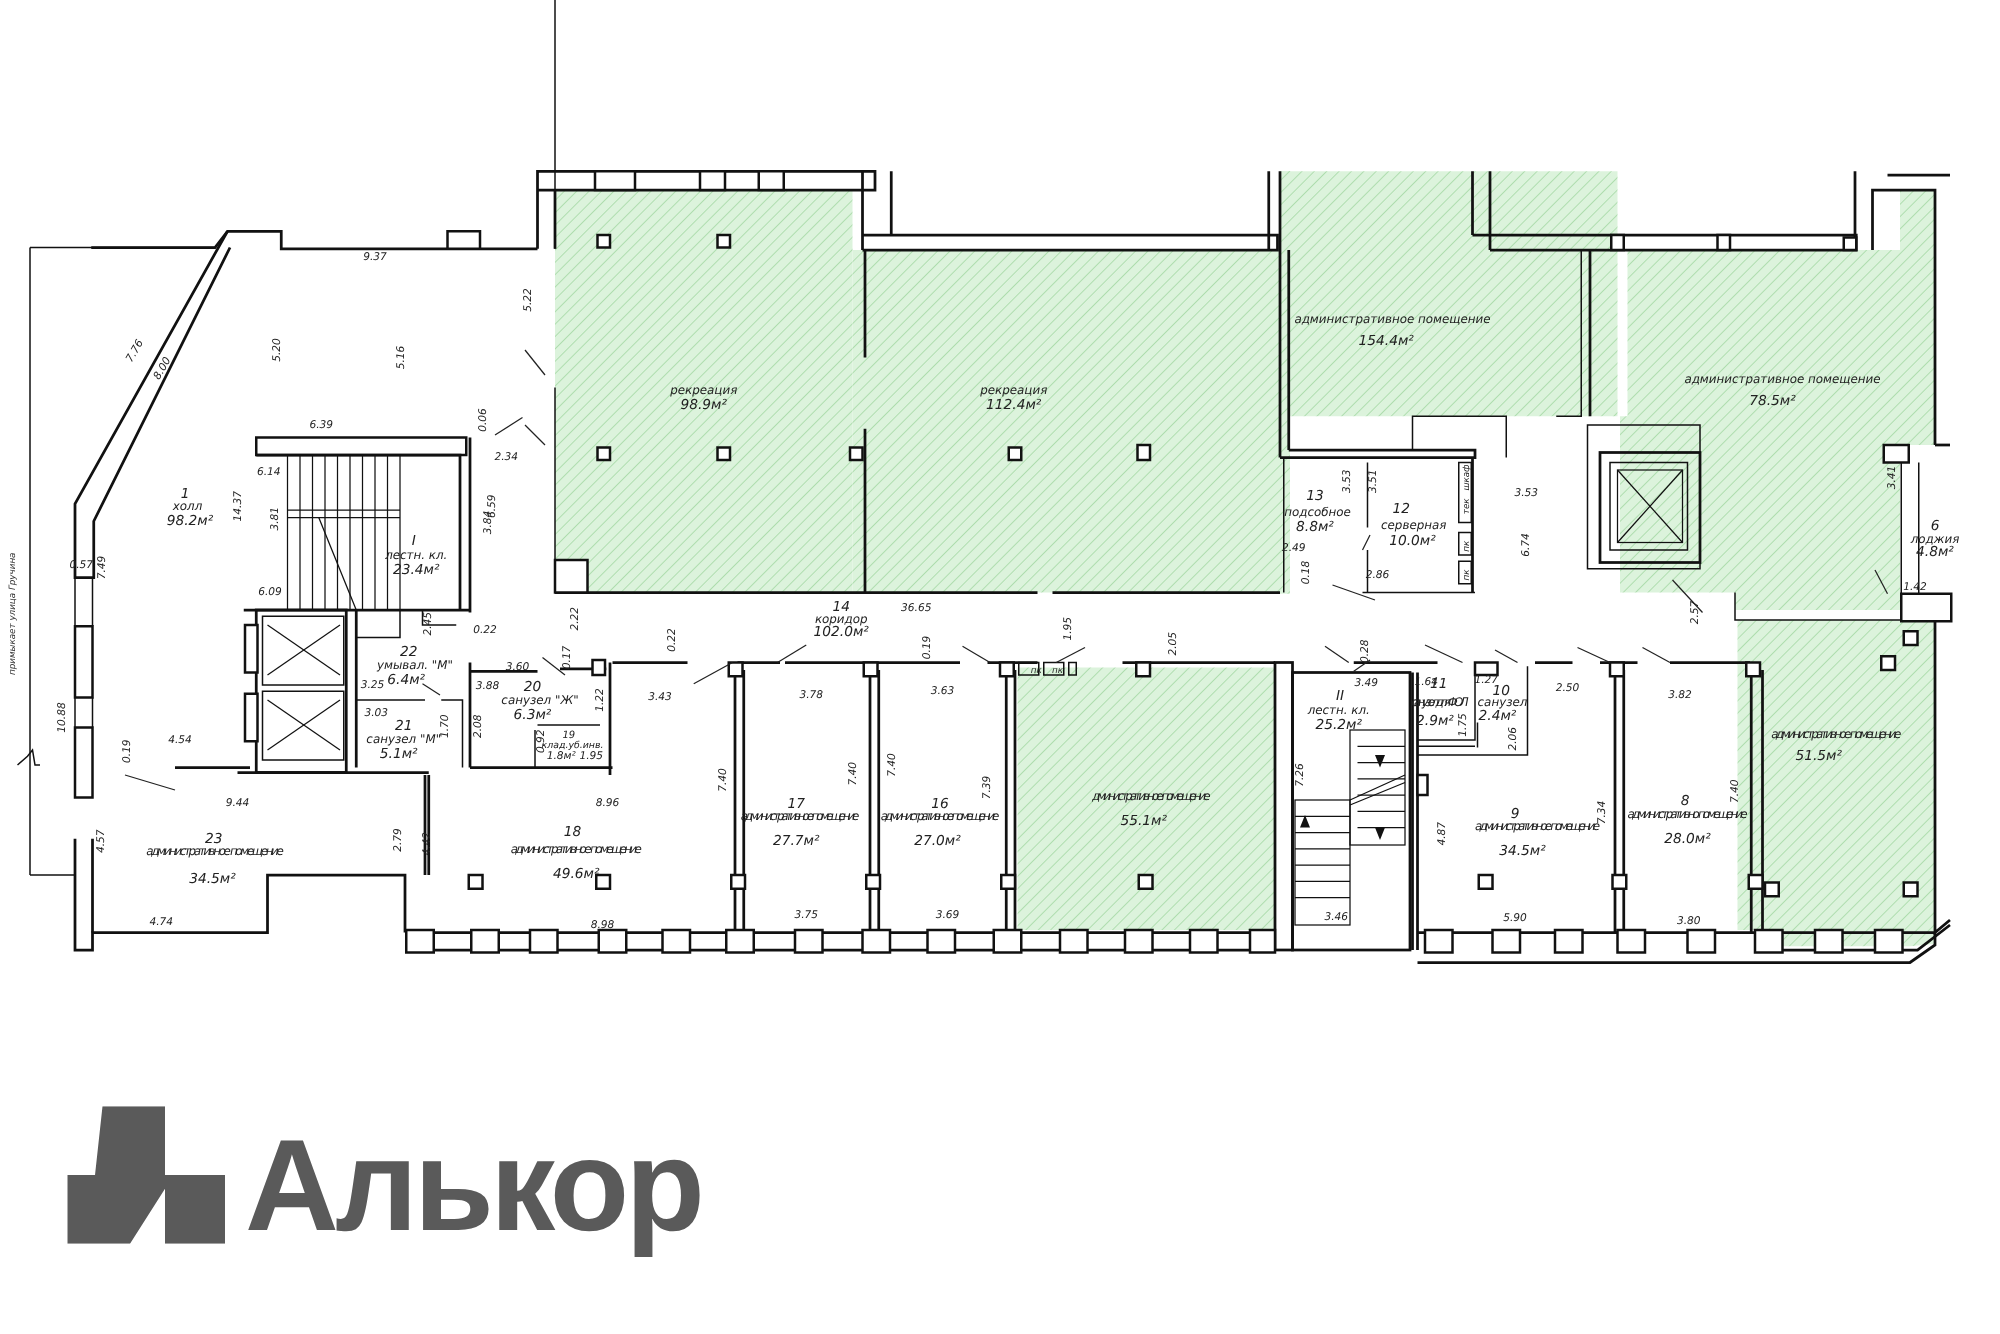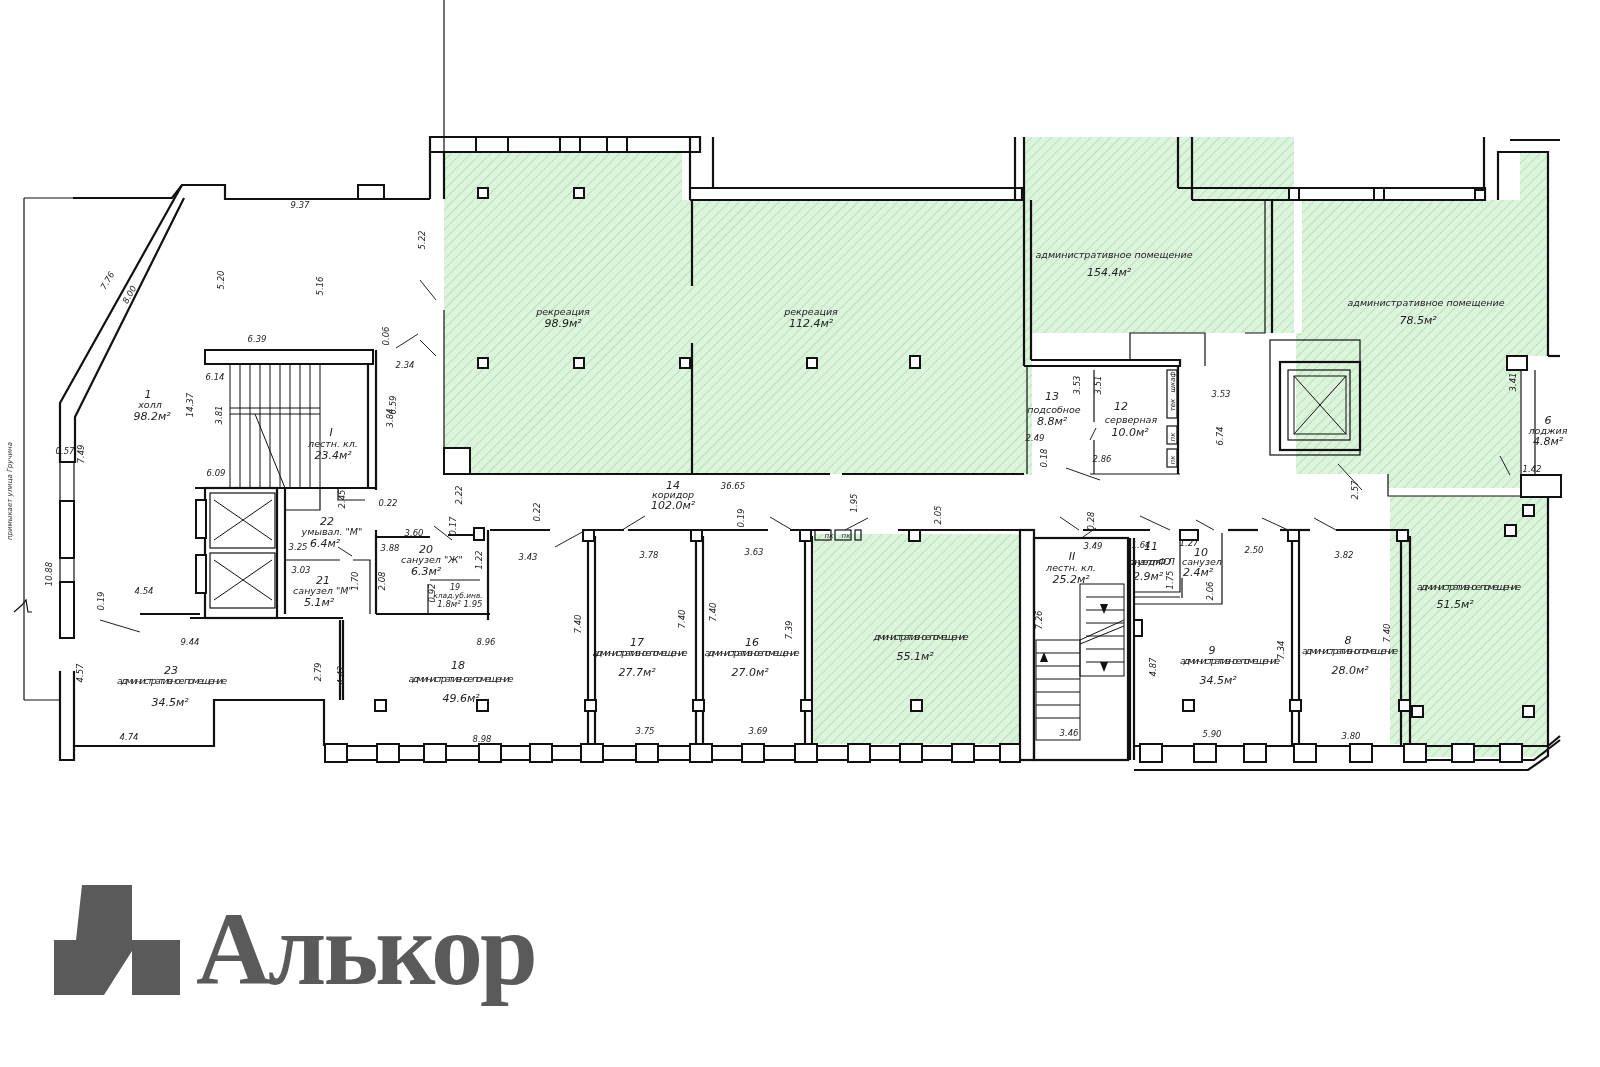--- a/index.html
+++ b/index.html
@@ -15,21 +15,21 @@
   .lbl { font-family: "DejaVu Sans", sans-serif; font-style: italic; fill: #222; text-anchor: middle; }
   .lbl-name { font-size: 9.5px; }
   .lbl-area { font-size: 11px; }
   .lbl-num { font-size: 11px; }
   .dim { font-family: "DejaVu Sans", sans-serif; font-style: italic; font-size: 8.5px; fill: #222; text-anchor: middle; }
   .street { font-family: "DejaVu Sans", sans-serif; font-style: italic; font-size: 7px; fill: #333; }
   .stair { stroke: #111; stroke-width: 1; fill: none; }
   .xbox { stroke: #111; stroke-width: 1; fill: none; }
   #logo { position: absolute; left: 52px; top: 875px; height: 120px; display: flex; align-items: flex-end; }
   #logo-mark { width: 130px; height: 110px; }
-  #logo-text { font-family: Liberation Serif, serif; font-weight: bold; font-size: 104px;
+  #logo-text { font-family: Liberation Sans, sans-serif; font-weight: bold; font-size: 104px;
                color: #5a5a5a; letter-spacing: -3px; line-height: 1; margin-left: 14px; margin-bottom: -6px; }
 </style>
 </head>
 <body>
 
 <svg id="plan" viewBox="0 0 1600 800" xmlns="http://www.w3.org/2000/svg">
   <defs>
     <pattern id="hatch" patternUnits="userSpaceOnUse" width="7" height="7" patternTransform="rotate(45)">
       <rect width="7" height="7" fill="#dcf3dc"></rect>
       <line x1="0" y1="0" x2="0" y2="7" stroke="#a9dba9" stroke-width="1.4"></line>

